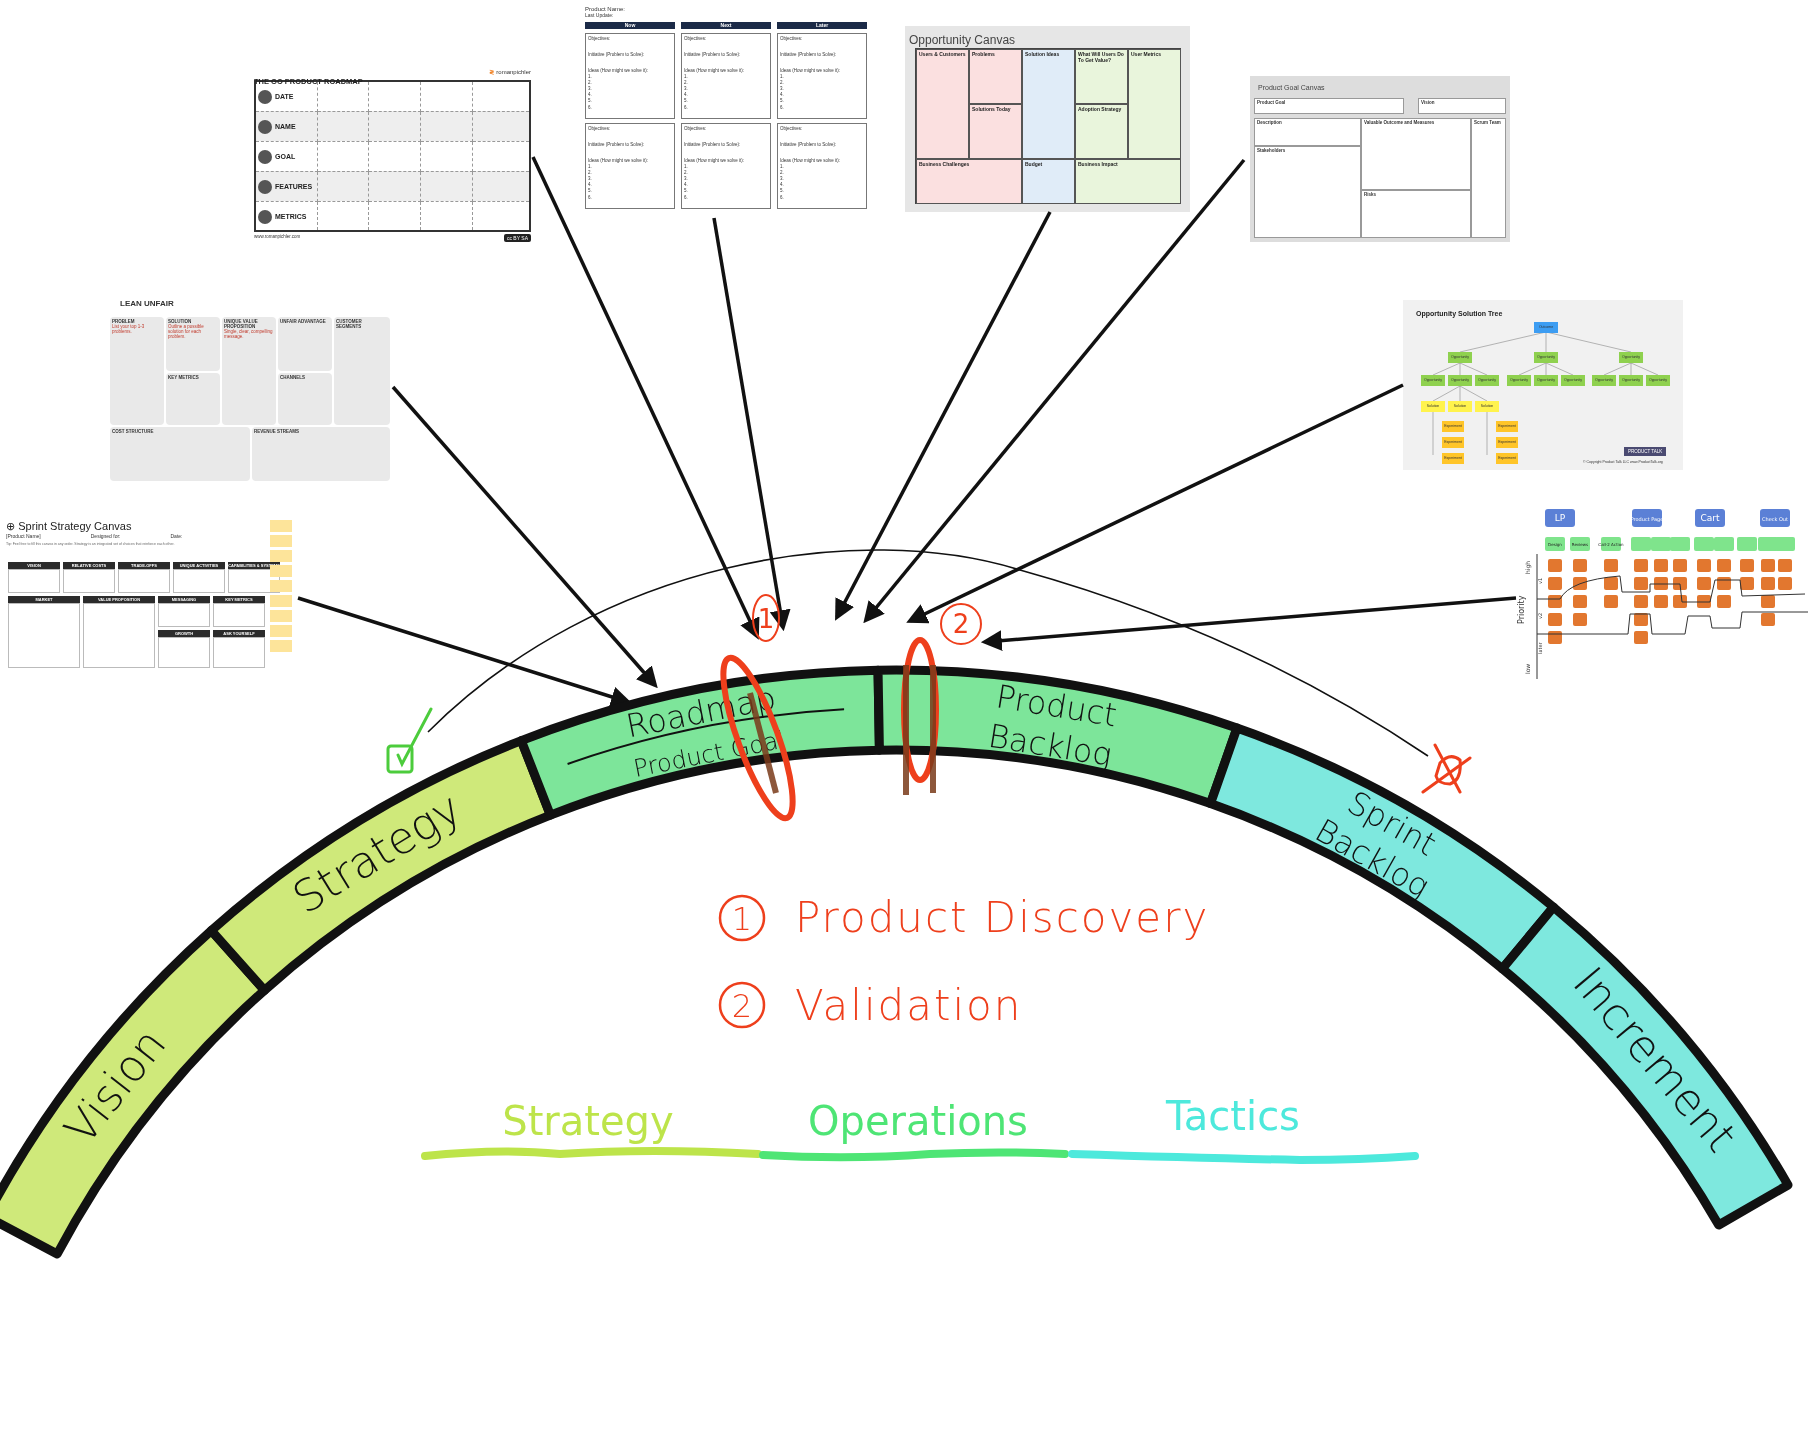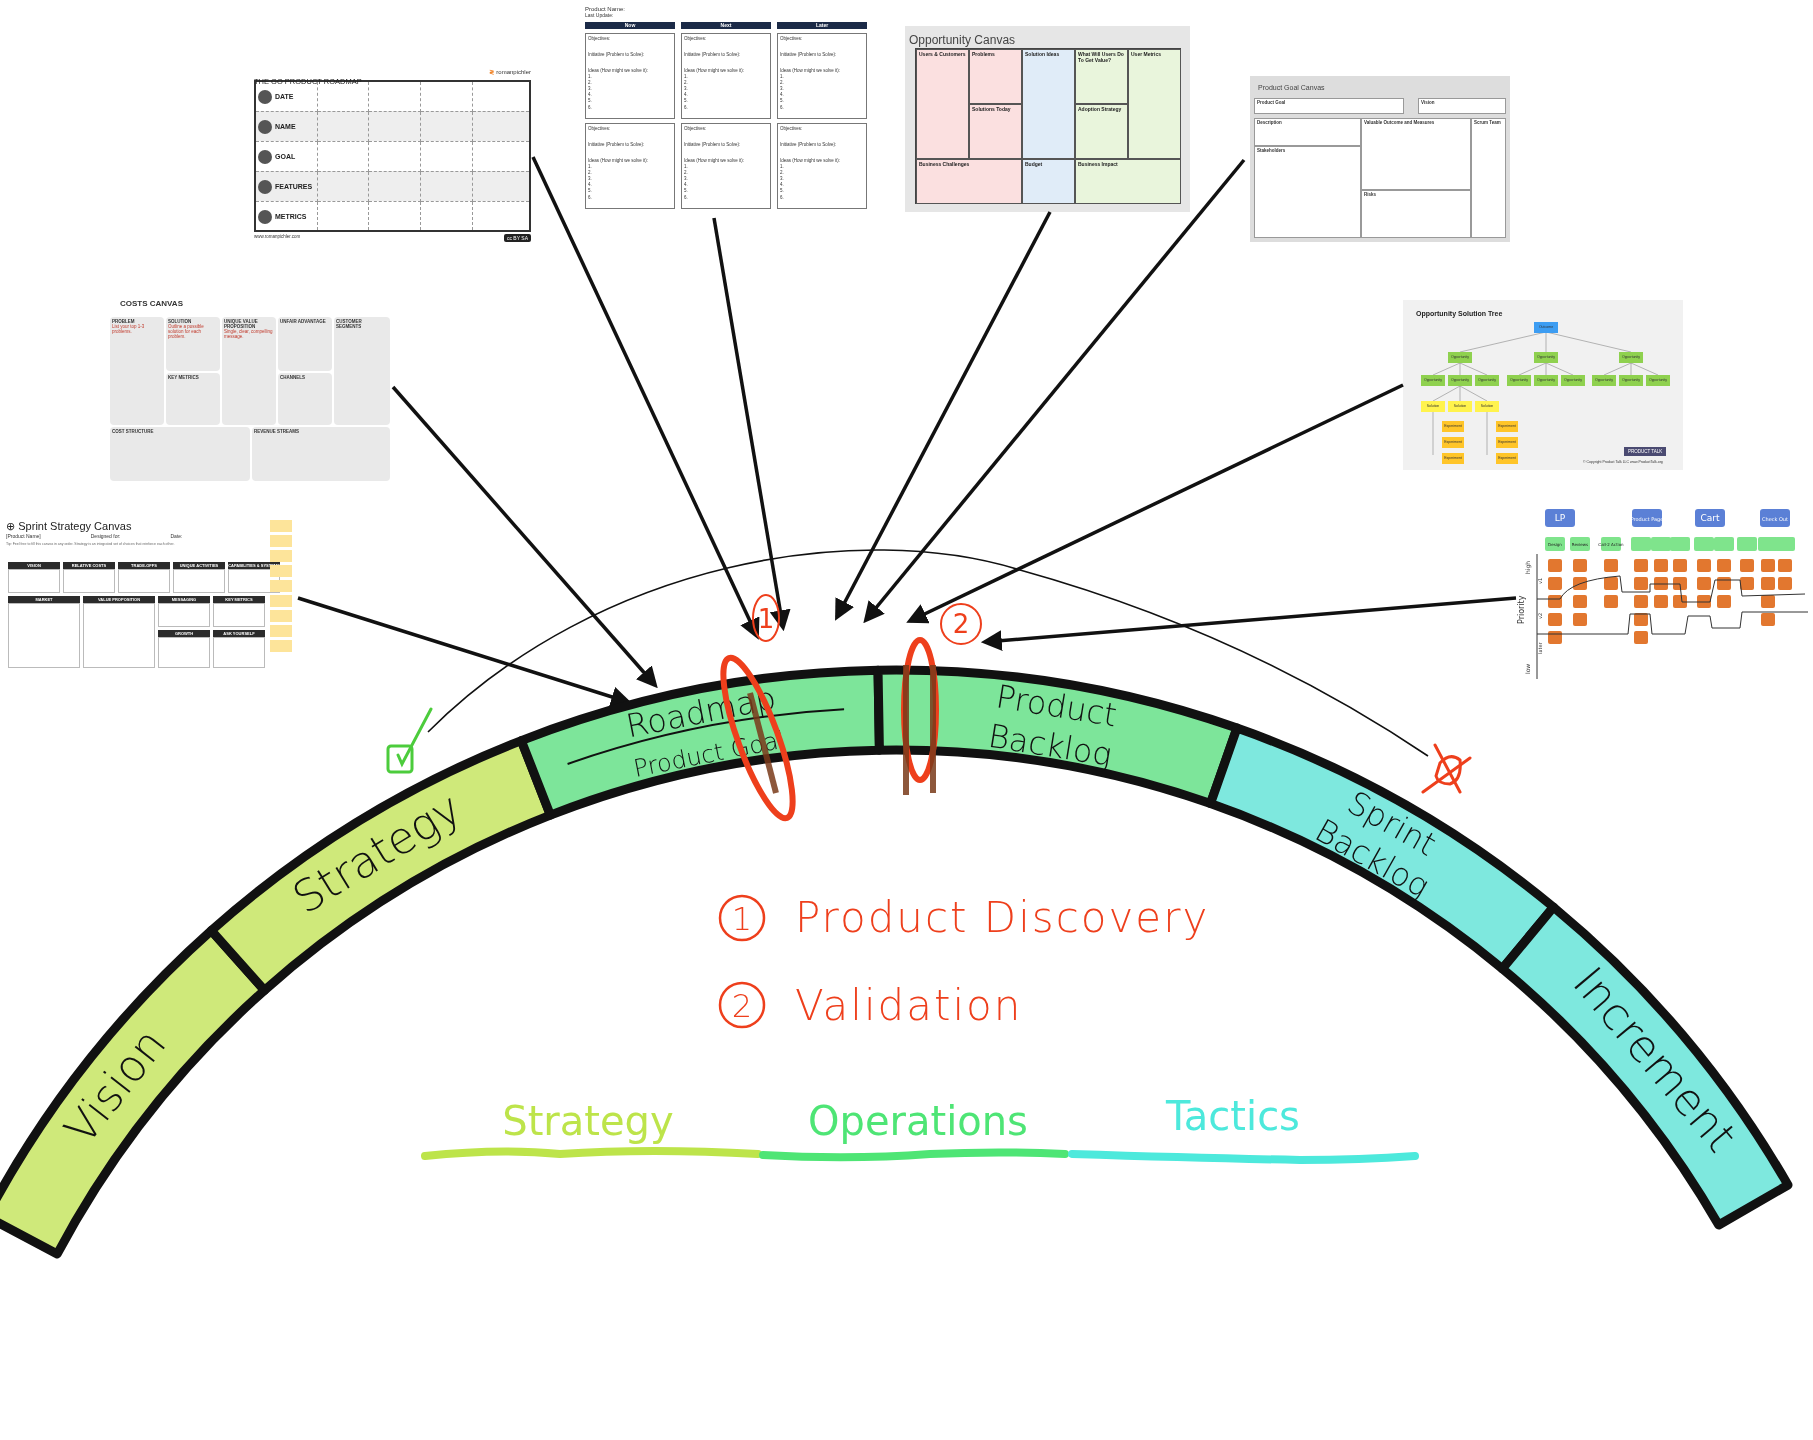--- a/index.html
+++ b/index.html
@@ -5,21 +5,21 @@
   html, body { margin:0; padding:0; background:#ffffff; }
   body { width:1813px; height:1440px; position:relative; overflow:hidden; font-family:"Liberation Sans", sans-serif; }
   .thumb { position:absolute; background:#fff; box-sizing:border-box; overflow:hidden; }
   .thumb * { box-sizing:border-box; }
   .tiny { font-size:5px; color:#666; line-height:1.2; }
   svg text { font-family:"DejaVu Sans", sans-serif; }
 
   
   #go { left:250px; top:62px; width:285px; height:195px; }
   #go .hdr { display:flex; justify-content:space-between; align-items:center; height:18px; padding:0 4px; }
-  #go .title { font-size:7.5px; font-weight:normal; color:#222;margin-top:21px; }
+  #go .title { font-size:7.5px; font-weight:bold; color:#222;margin-top:21px; }
   #go .brand { font-size:6px; color:#333; }
   #go .brand .mk { color:#f07c1a; font-weight:bold; margin-right:2px; }
   #go table { border-collapse:collapse; width:277px; margin-left:4px; border:2px solid #333; }
   #go td { border:1px dashed #999; height:30px; padding:0 2px; }
   #go tr:nth-child(even) td { background:#eee; }
   #go td.lab { width:62px; }
   #go .ic { display:inline-block; width:14px; height:14px; border-radius:50%; background:#555; vertical-align:middle; margin-right:3px; }
   #go .ln { font-size:7px; font-weight:bold; color:#222; vertical-align:middle; }
   #go .foot { display:flex; justify-content:space-between; padding:2px 4px; font-size:4.5px; color:#333; }
   #go .cc { background:#222; color:#fff; font-size:5px; padding:1px 3px; border-radius:2px; }
@@ -246,21 +246,21 @@
   <div class="gcell" style="left:4px;top:22px;width:150px;height:16px">Product Goal</div>
   <div class="gcell" style="left:168px;top:22px;width:88px;height:16px">Vision</div>
   <div class="gcell" style="left:4px;top:42px;width:107px;height:28px">Description</div>
   <div class="gcell" style="left:111px;top:42px;width:110px;height:72px">Valuable Outcome and Measures</div>
   <div class="gcell" style="left:221px;top:42px;width:35px;height:120px">Scrum Team</div>
   <div class="gcell" style="left:4px;top:70px;width:107px;height:92px">Stakeholders</div>
   <div class="gcell" style="left:111px;top:114px;width:110px;height:48px">Risks</div>
 </div>
 
 <div class="thumb" id="lean">
-  <div class="lt">COSTS CANVAS</div>
+  <div class="lt">LEAN UNFAIR</div>
   <div class="lc" style="left:2px;top:22px;width:54px;height:108px"><span>PROBLEM</span><span class="r">List your top 1-3 problems.</span></div>
   <div class="lc" style="left:58px;top:22px;width:54px;height:54px"><span>SOLUTION</span><span class="r">Outline a possible solution for each problem.</span></div>
   <div class="lc" style="left:58px;top:78px;width:54px;height:52px"><span>KEY METRICS</span></div>
   <div class="lc" style="left:114px;top:22px;width:54px;height:108px"><span>UNIQUE VALUE PROPOSITION</span><span class="r">Single, clear, compelling message.</span></div>
   <div class="lc" style="left:170px;top:22px;width:54px;height:54px"><span>UNFAIR ADVANTAGE</span></div>
   <div class="lc" style="left:170px;top:78px;width:54px;height:52px"><span>CHANNELS</span></div>
   <div class="lc" style="left:226px;top:22px;width:56px;height:108px"><span>CUSTOMER SEGMENTS</span></div>
   <div class="lc" style="left:2px;top:132px;width:140px;height:54px"><span>COST STRUCTURE</span></div>
   <div class="lc" style="left:144px;top:132px;width:138px;height:54px"><span>REVENUE STREAMS</span></div>
 </div>

